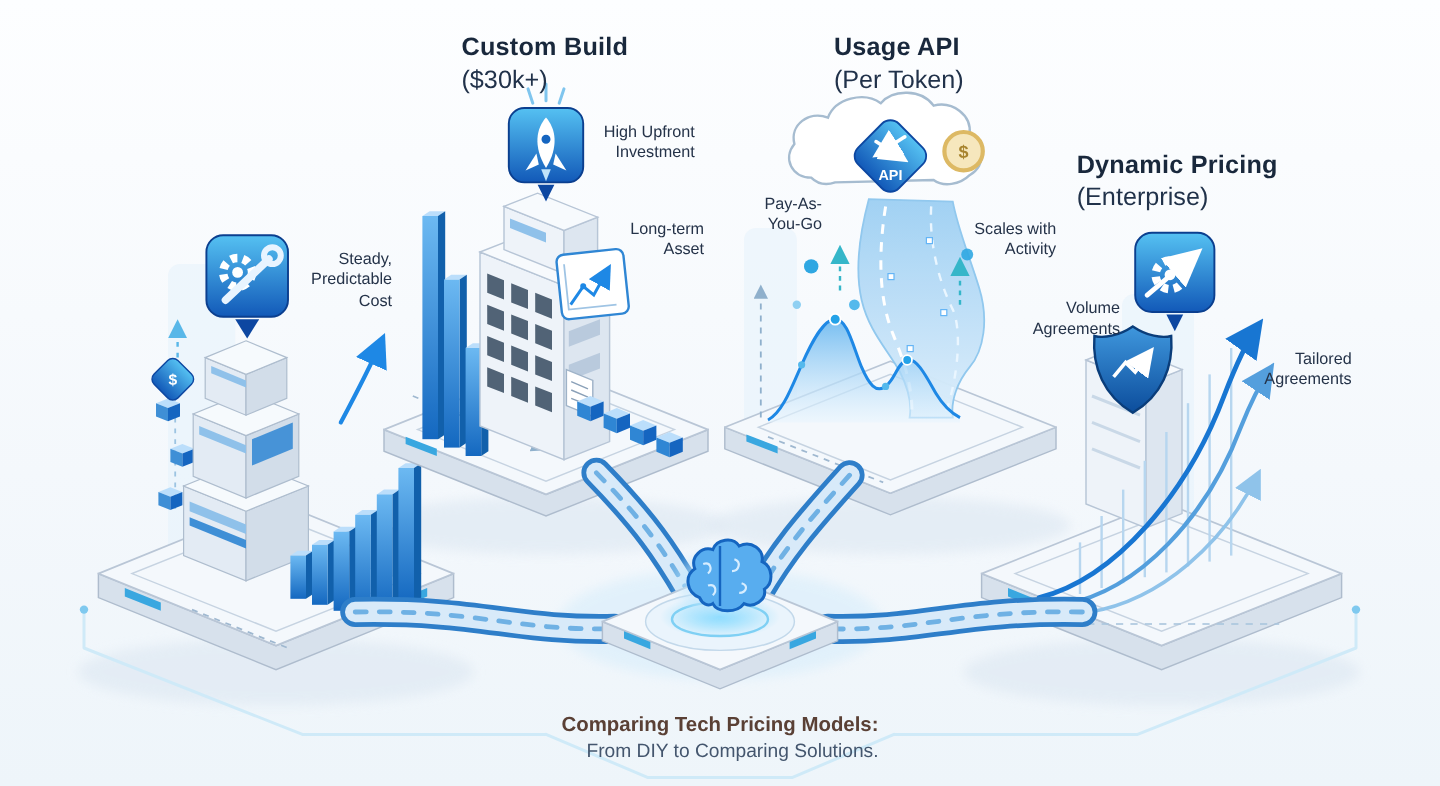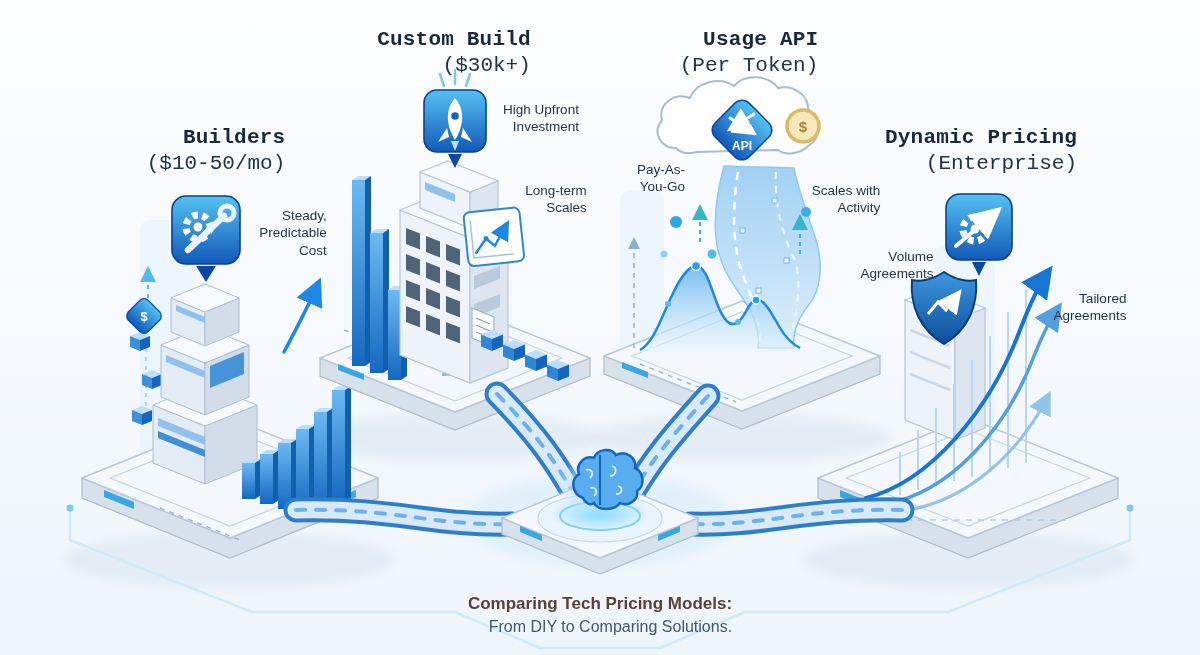--- a/index.html
+++ b/index.html
@@ -3,21 +3,21 @@
 <meta charset="utf-8">
 <style>
   html,body{margin:0;padding:0;}
   .canvas{
     position:relative;width:1200px;height:655px;overflow:hidden;
     background:linear-gradient(180deg,#fdfeff 0%,#f4f8fc 60%,#eef5fa 100%);
     font-family:"Liberation Sans",sans-serif;
   }
   .art{position:absolute;left:0;top:0;width:1200px;height:655px;}
   .overlay{position:absolute;left:0;top:0;width:1200px;height:655px;pointer-events:none;}
-  .title-block{position:absolute;transform:translateX(-50%);text-align:right;color:#19283c;font-family:Liberation Mono, monospace;}
+  .title-block{position:absolute;transform:translateX(-50%);text-align:left;color:#19283c;}
   .title-block .t1{font-size:21px;font-weight:700;letter-spacing:.2px;}
   .title-block .t2{font-size:21px;font-weight:400;margin-top:3px;color:#21324a;}
   .callout{
     position:absolute;transform:translateX(-50%);text-align:right;
     font-size:13.5px;font-weight:500;color:#253349;line-height:1.28;white-space:pre-line;
   }
   .caption{position:absolute;left:600px;transform:translateX(-50%);text-align:right;}
   .caption .c1{font-size:17px;font-weight:700;color:#5a4035;}
   .caption .c2{font-size:16px;font-weight:400;color:#44566e;margin-top:4px;}
   svg text{font-family:"Liberation Sans",sans-serif;}
@@ -454,24 +454,20 @@
         <path d="M612 466 C618 468 616 476 610 476"></path>
         <path d="M590 488 C596 486 598 492 594 496"></path>
         <path d="M618 486 C624 488 622 494 616 494"></path>
       </g>
     </g>
   </g>
 </svg>
 
 <div class="overlay">
 
-  <div class="title-block" style="left:216px;top:126px">
-    <div class="t1">Builders</div>
-    <div class="t2">($10-50/mo)</div>
-  </div>
 
   <div class="title-block" style="left:454px;top:28px">
     <div class="t1">Custom Build</div>
     <div class="t2">($30k+)</div>
   </div>
 
   <div class="title-block" style="left:981px;top:126px">
     <div class="t1">Dynamic Pricing</div>
     <div class="t2">(Enterprise)</div>
   </div>
@@ -482,21 +478,21 @@
   </div>
 
   <div class="callout" style="left:293px;top:207px">Steady,
 Predictable
 Cost</div>
 
   <div class="callout" style="left:541px;top:101px">High Upfront
 Investment</div>
 
   <div class="callout" style="left:556px;top:182px">Long-term
-Scales</div>
+Asset</div>
 
   <div class="callout" style="left:661px;top:161px">Pay-As-
 You-Go</div>
 
   <div class="callout" style="left:846px;top:182px">Scales with
 Activity</div>
 
   <div class="callout" style="left:897px;top:248px">Volume
 Agreements</div>
 

